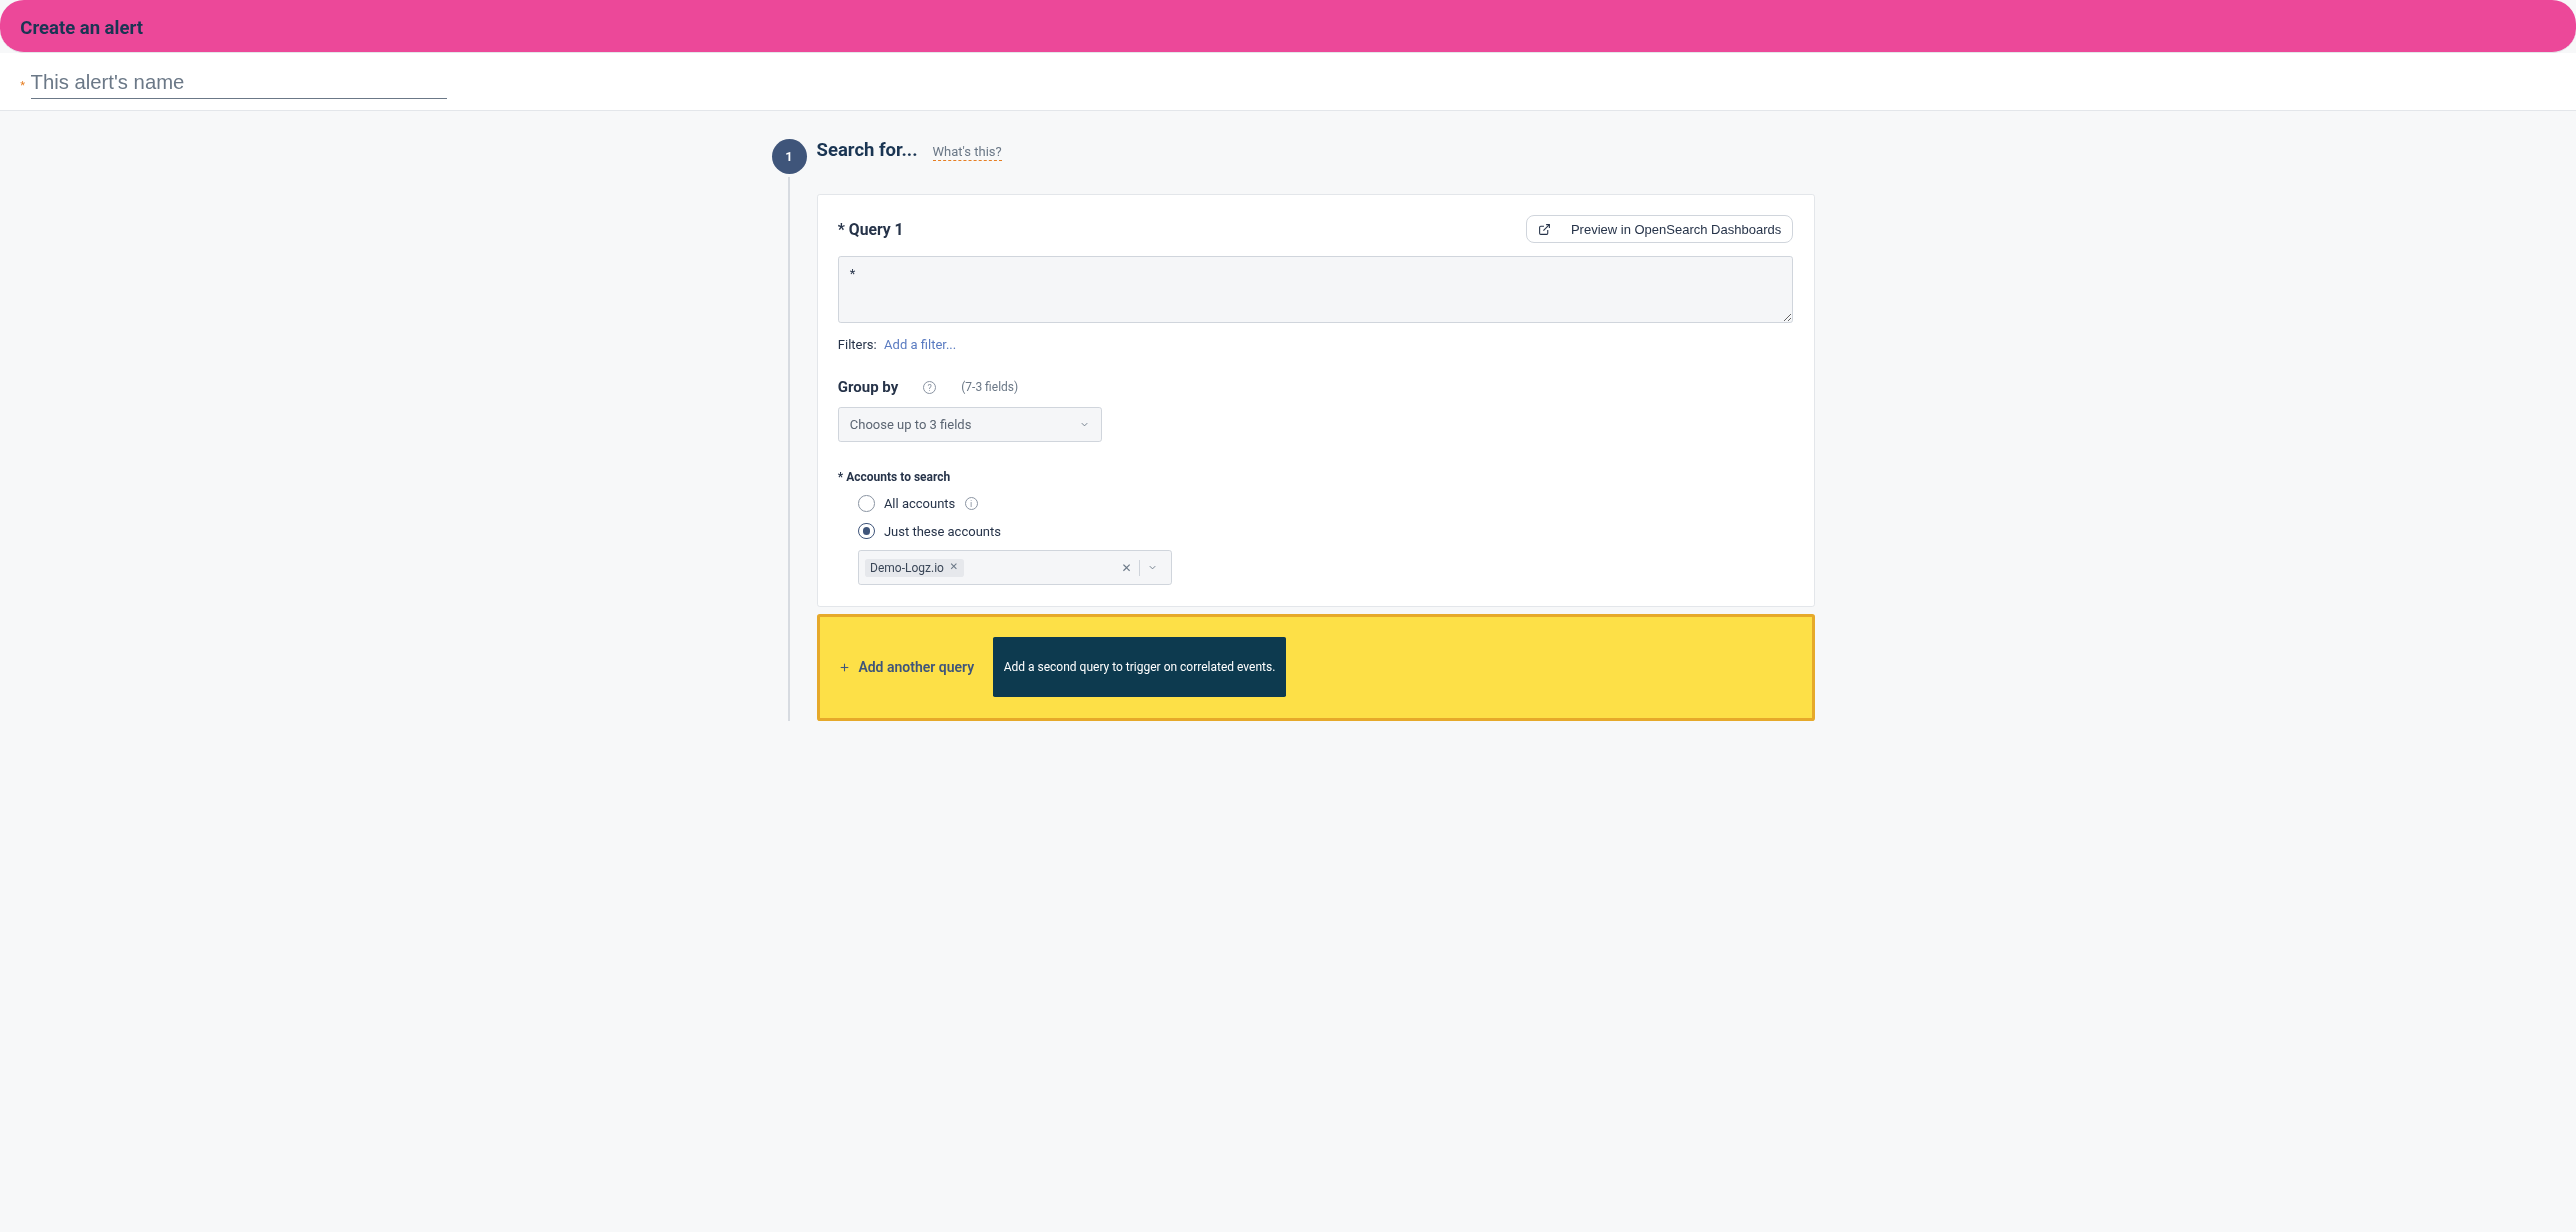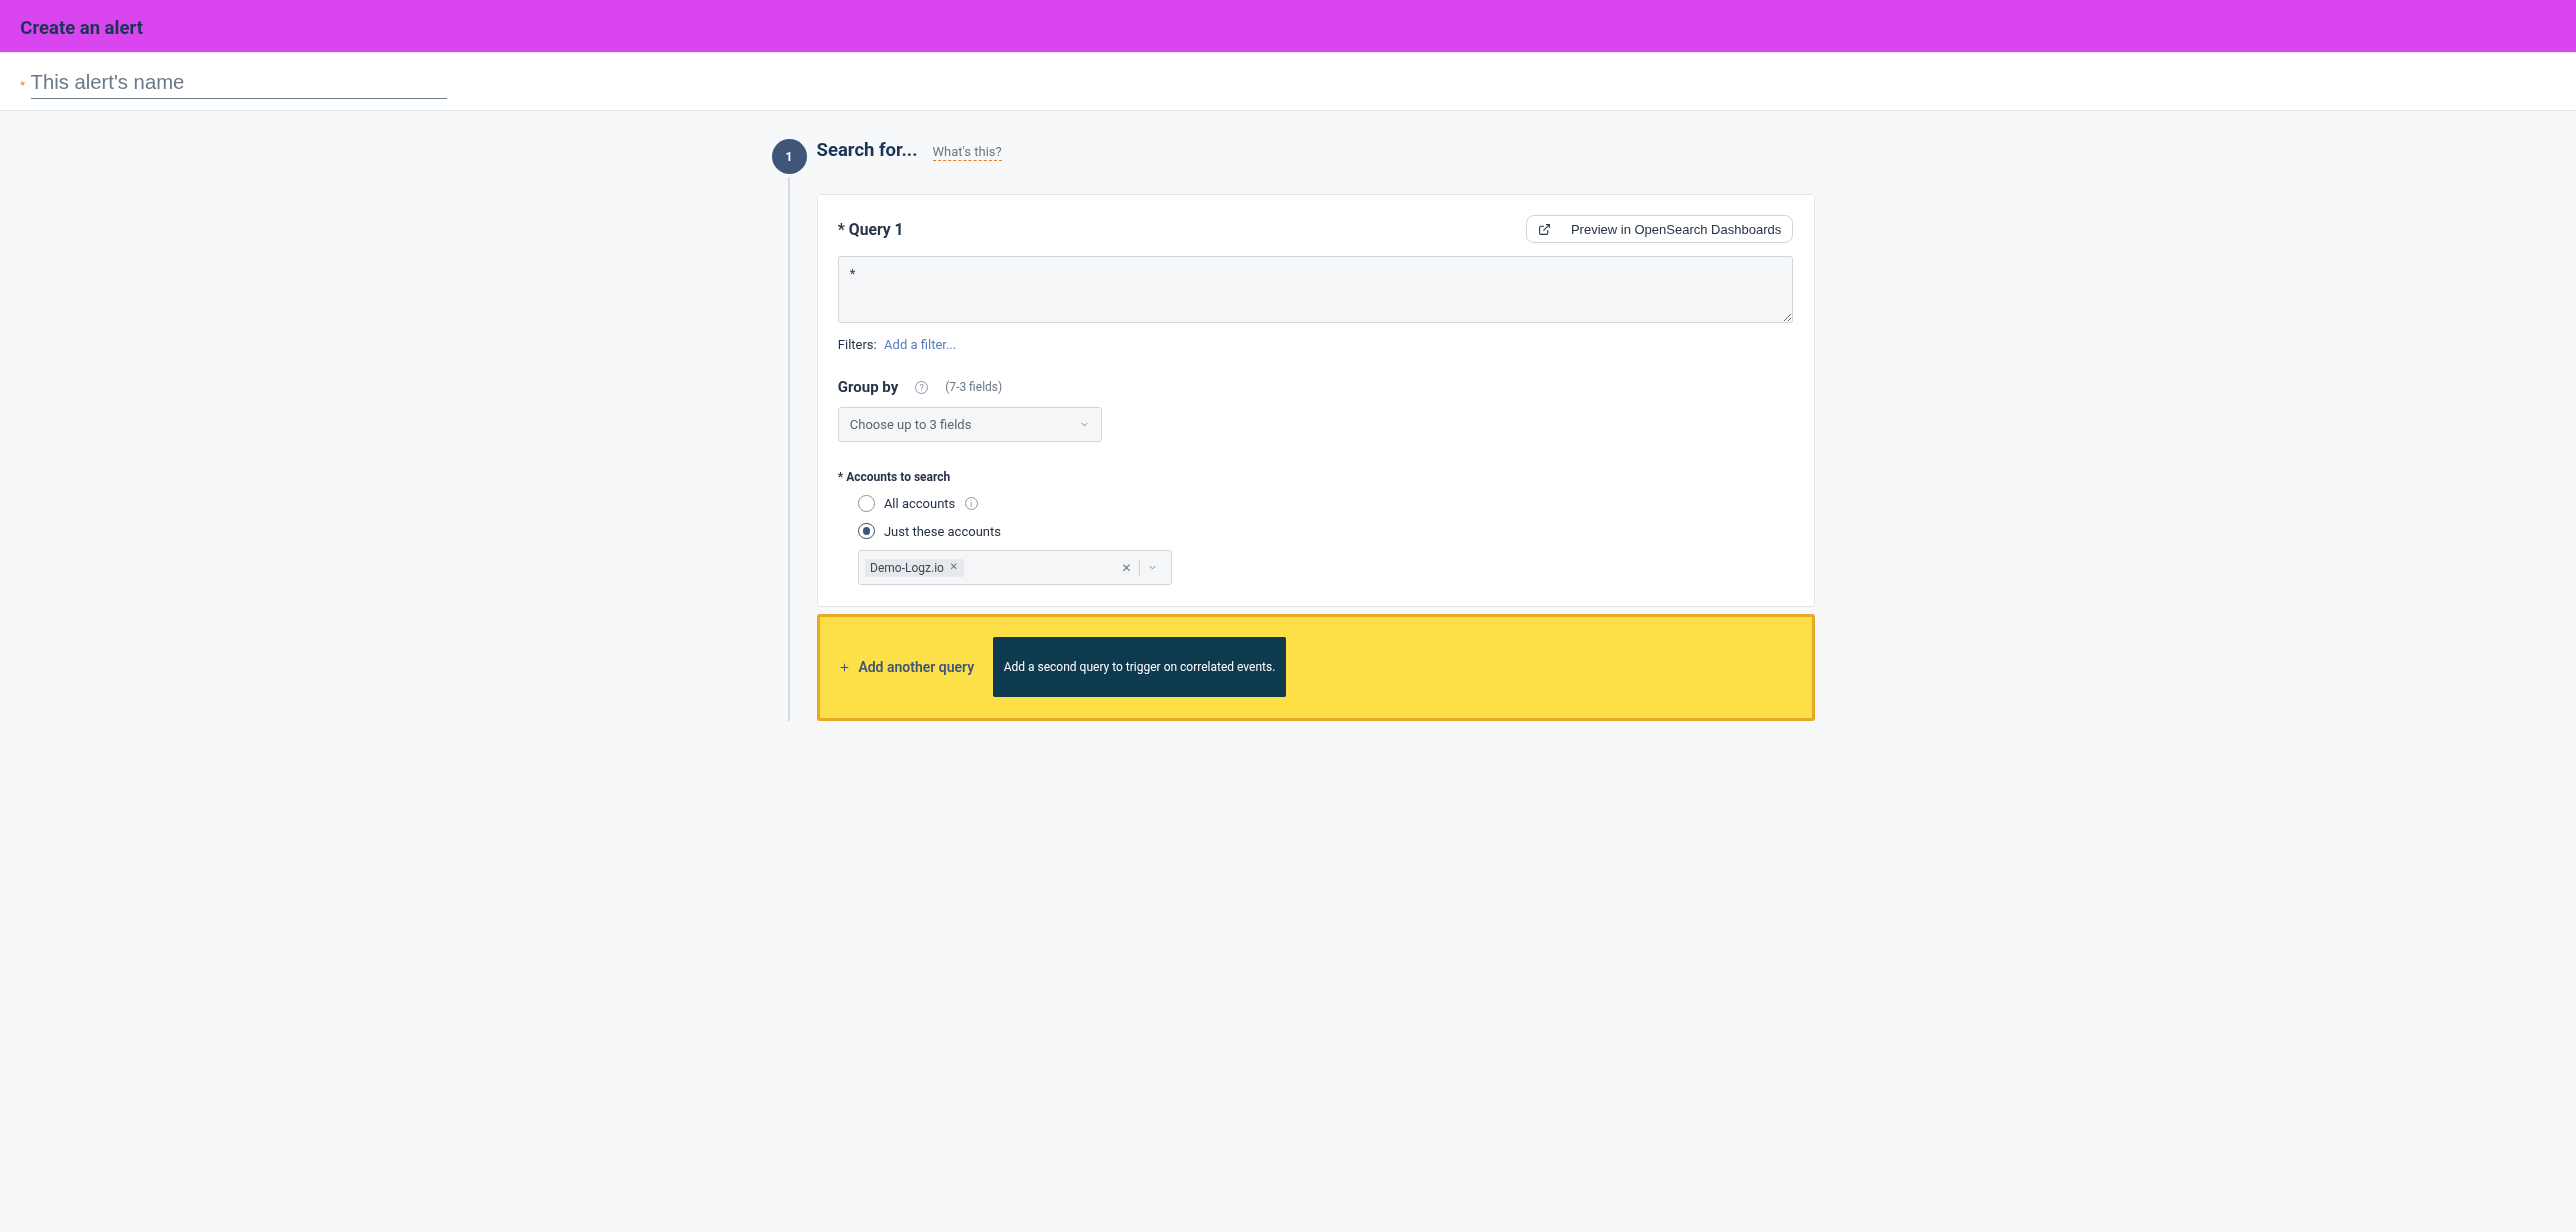--- a/index.html
+++ b/index.html
@@ -4,23 +4,24 @@
 <style>
   * { box-sizing: border-box; }
   body {
     margin: 0;
     font-family: -apple-system, BlinkMacSystemFont, "Segoe UI", Roboto, "Helvetica Neue", Arial, sans-serif;
     background: #f7f8f9;
     color: #263349;
     font-size: 13px;
   }
   .page-header {
-    background: #d946ef;
+    background: #ec4899;
     border-bottom: 0.9px solid #e3e6ea;
     padding: 16.6px 20.3px 13px 20.3px;
+    border-radius: 24px;
   }
   .page-title {
     font-size: 18.5px;
     font-weight: 700;
     color: #1a3553;
   }
   .name-input-row {
     background: #fff;
     border-bottom: 0.9px solid #e3e6ea;
     padding: 16.6px 20.3px 11px 20.3px;
@@ -153,21 +154,21 @@
     align-items: flex-end;
     gap: 7.4px;
   }
   .filters-label { color: #263349; }
   .add-filter-link { color: #5a7bc1; cursor: pointer; }
 
   .groupby-row {
     margin-top: 26px;
     display: flex;
     align-items: center;
-    gap: 17px;
+    gap: 25px;
   }
   .groupby-label { font-size: 15px; font-weight: 700; color: #263349; }
   .help-circle {
     width: 13px; height: 13px;
     border: 0.9px solid #8a94a2;
     border-radius: 50%;
     color: #8a94a2;
     font-size: 9.2px;
     display: inline-flex;
     align-items: center;

